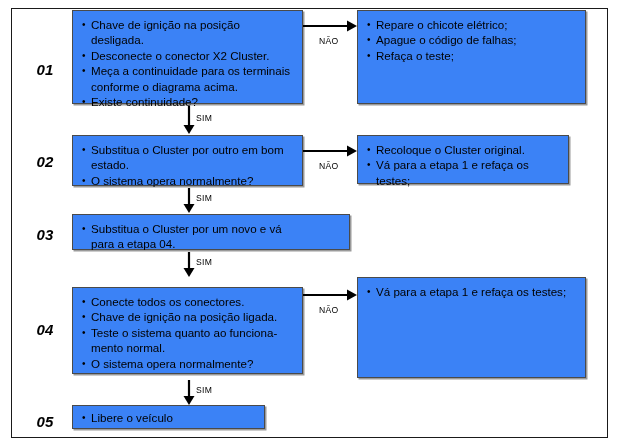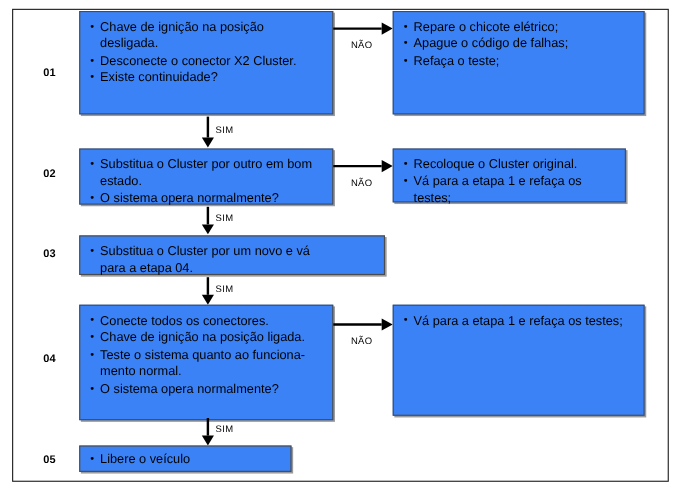--- a/index.html
+++ b/index.html
@@ -32,25 +32,26 @@
     border: 1px solid #1a1a1a;
     box-sizing: border-box;
     background: #ffffff;
   }
 
   
   .step-number {
     position: absolute;
     width: 30px;
     text-align: center;
-    font-size: 10px;
+    font-size: 15px;
     font-weight: bold;
     font-family: "Liberation Sans", sans-serif;
     letter-spacing: 0.2px;
     color: #000000;
+    font-style: italic;
   }
 
   
   .box {
     position: absolute;
     box-sizing: border-box;
     background: #3b82f6;
     border: 1px solid #4a4a4a;
     box-shadow: 1.5px 1.5px 0 0 #9a9a9a;
     padding: 6px 8px 4px 9px;
@@ -104,20 +105,22 @@
 <div id="flowchart-root">
 
   <div class="outer-frame"></div>
 
   <div class="step-number" style="left:30px; top:61px;">01</div>
 
   <div class="box" style="left:72px; top:10px; width:231px; height:94px;">
     <ul class="bullet-list">
       <li class="bullet-item">Chave de ignição na posição desligada.</li>
       <li class="bullet-item">Desconecte o conector X2 Cluster.</li>
+      <li class="bullet-item">Meça a continuidade para os terminais
+conforme o diagrama acima.</li>
       <li class="bullet-item">Existe continuidade?</li>
     </ul>
   </div>
 
   <div class="conn" style="left:303px; top:19px;">
     <svg width="56" height="14" viewBox="0 0 56 14">
       <line x1="0" y1="7" x2="44" y2="7" stroke="#000000" stroke-width="2.2"></line>
       <polygon points="44,1.5 54,7 44,12.5" fill="#000000"></polygon>
     </svg>
   </div>
@@ -184,21 +187,21 @@
   <div class="conn" style="left:182px; top:252px;">
     <svg width="14" height="26" viewBox="0 0 14 26">
       <line x1="7" y1="0" x2="7" y2="16" stroke="#000000" stroke-width="2.2"></line>
       <polygon points="1.5,16 12.5,16 7,25" fill="#000000"></polygon>
     </svg>
   </div>
   <div class="conn-label" style="left:196px; top:257px;">SIM</div>
 
   <div class="step-number" style="left:30px; top:321px;">04</div>
 
-  <div class="box" style="left:72px; top:277px; width:231px; height:105px;">
+  <div class="box" style="left:72px; top:287px; width:231px; height:87px;">
     <ul class="bullet-list">
       <li class="bullet-item">Conecte todos os conectores.</li>
       <li class="bullet-item">Chave de ignição na posição ligada.</li>
       <li class="bullet-item">Teste o sistema quanto ao funciona-
 mento normal.</li>
       <li class="bullet-item">O sistema opera normalmente?</li>
     </ul>
   </div>
 
   <div class="conn" style="left:303px; top:288px;">

